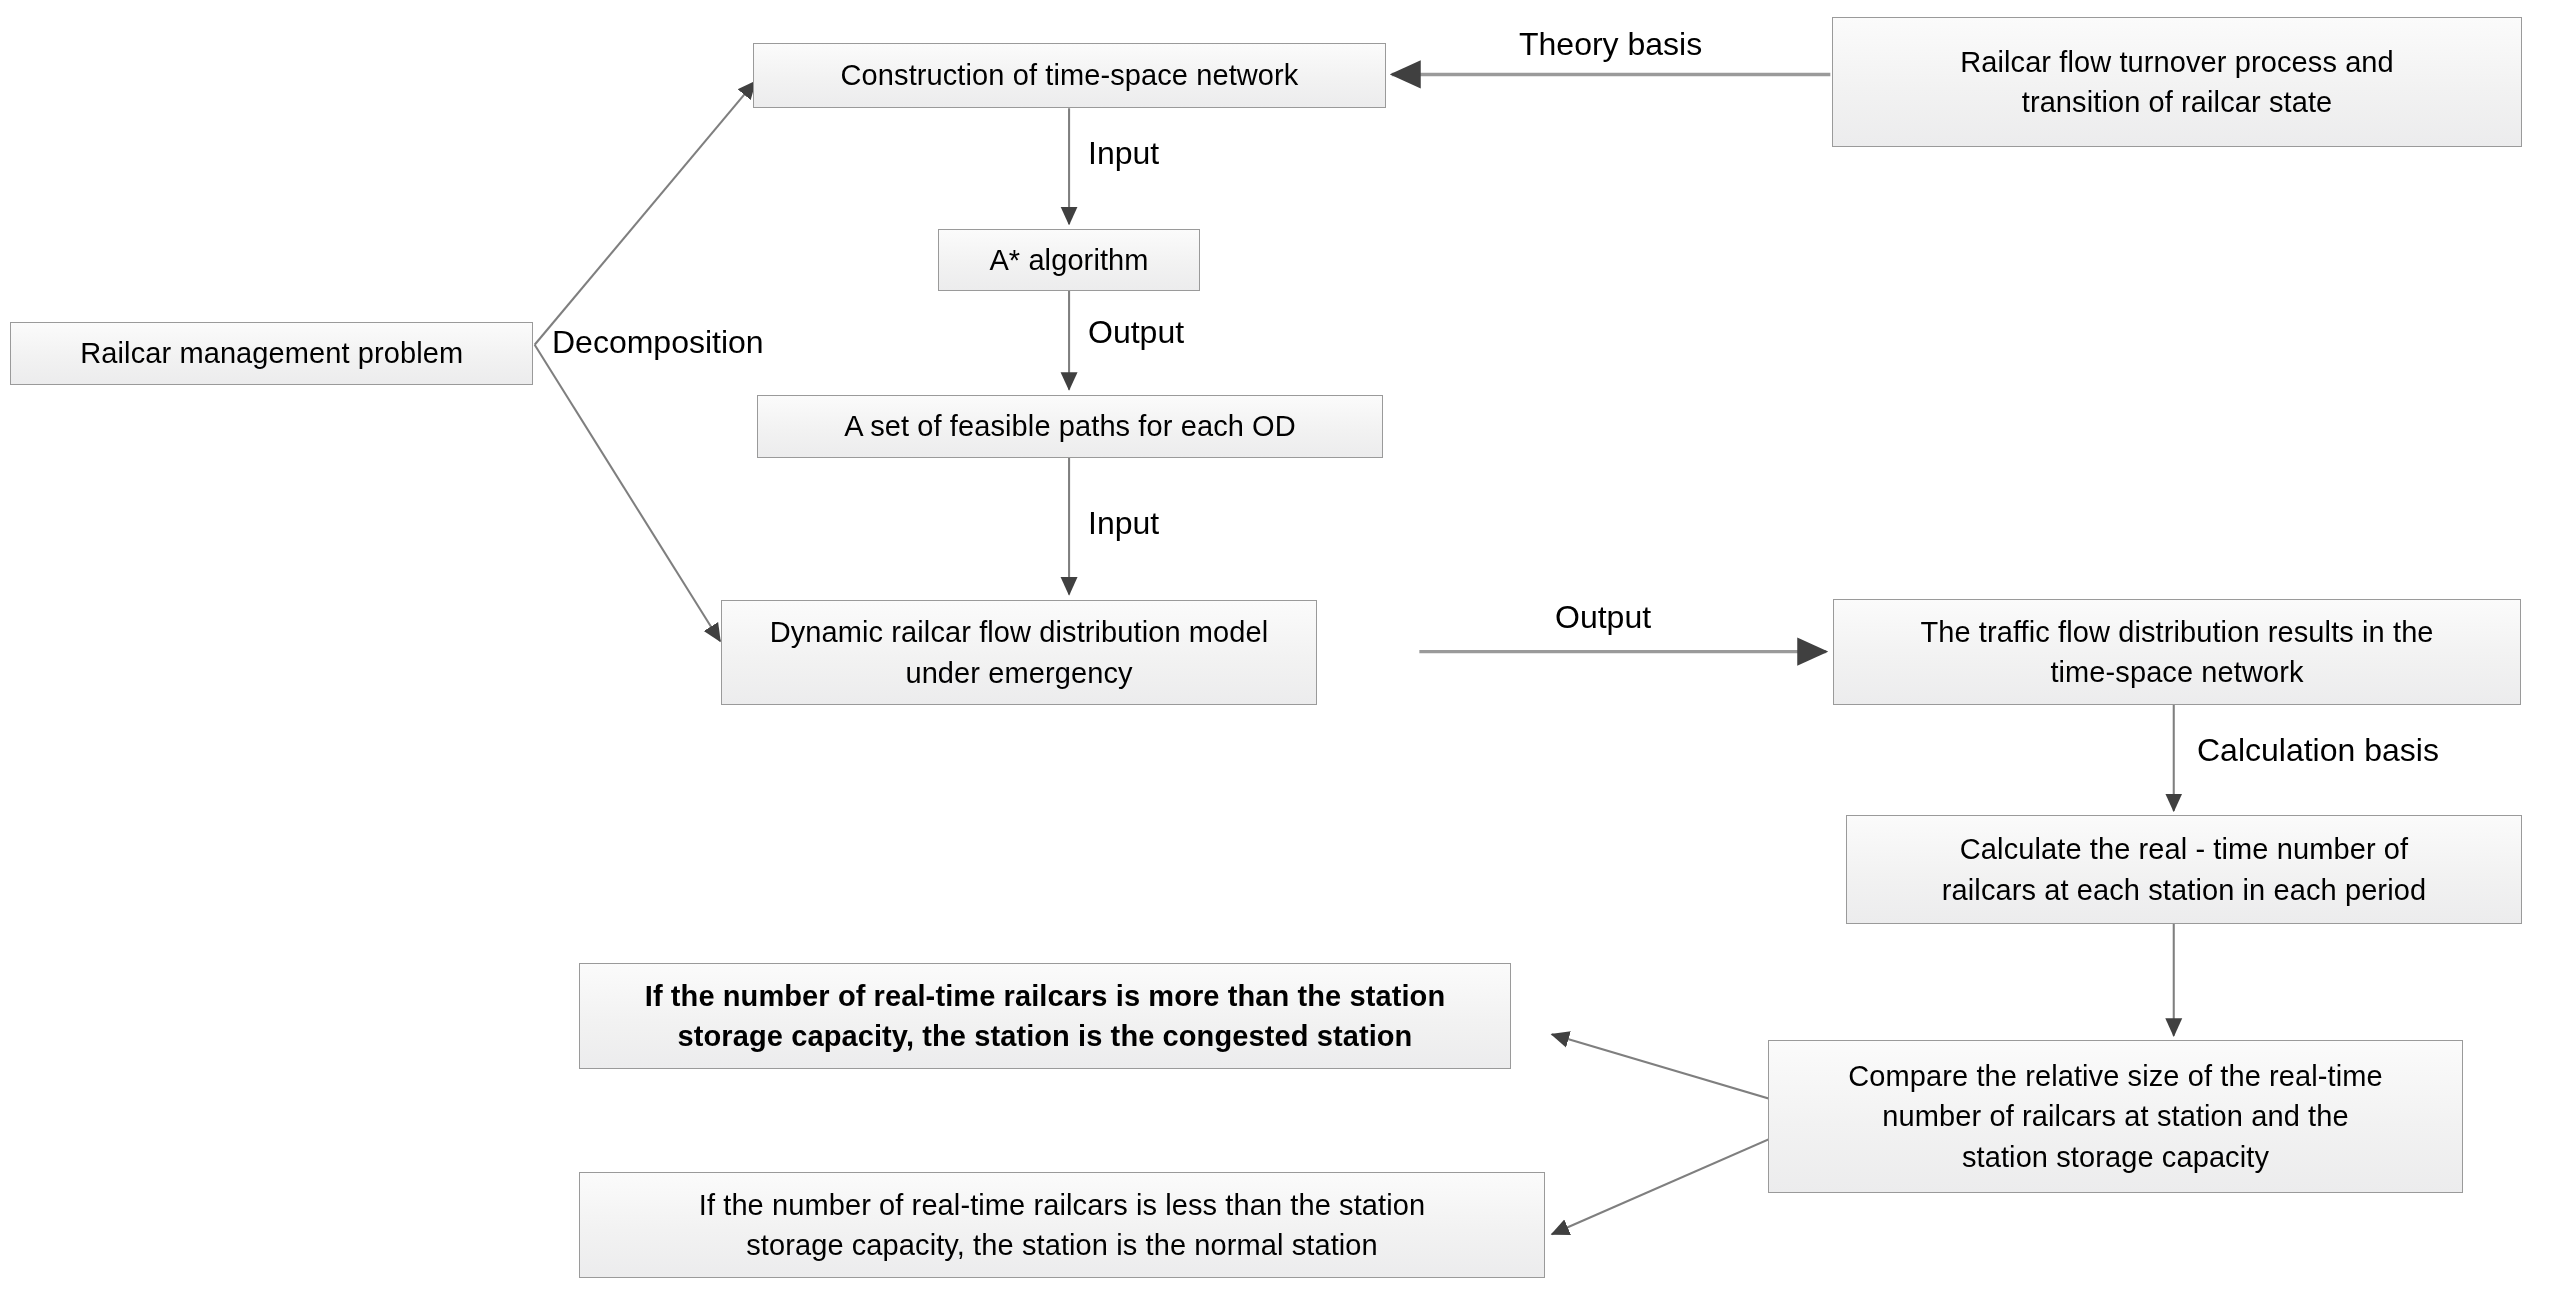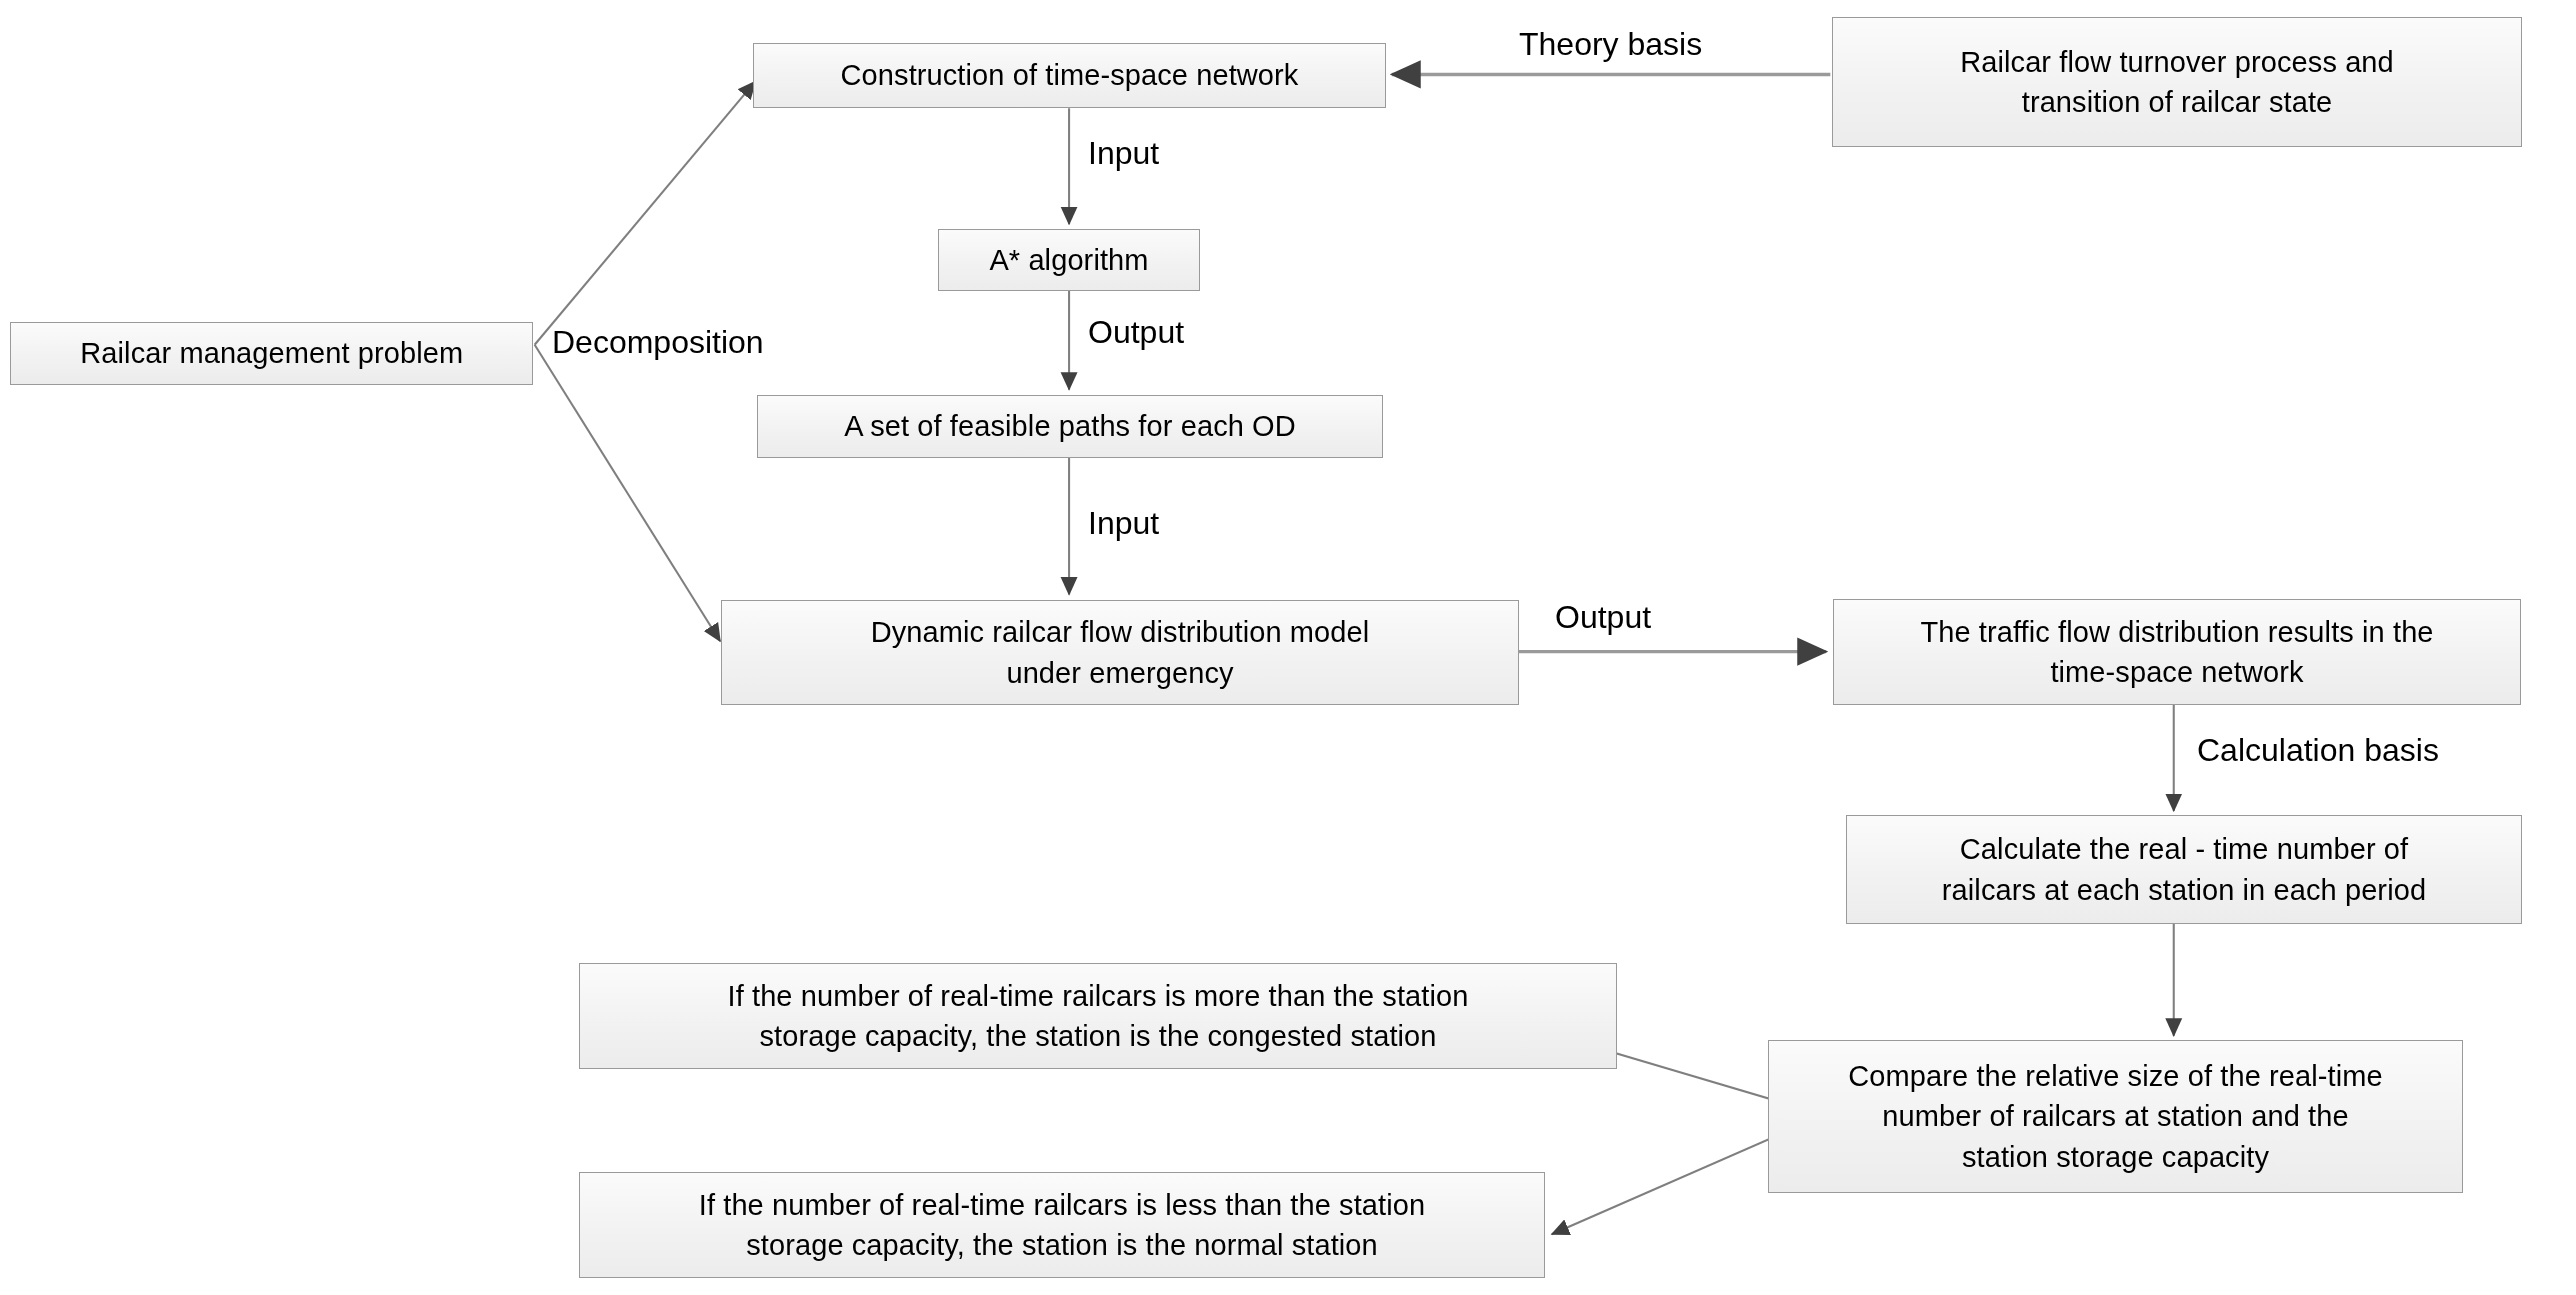--- a/index.html
+++ b/index.html
@@ -102,21 +102,21 @@
   </div>
 
   <div class="node" style="left:938px; top:229px; width:262px; height:62px;">
     <span>A* algorithm</span>
   </div>
 
   <div class="node" style="left:757px; top:395px; width:626px; height:63px;">
     <span>A set of feasible paths for each OD</span>
   </div>
 
-  <div class="node" style="left:721px; top:600px; width:798px; height:105px;">
+  <div class="node" style="left:721px; top:600px; width:596px; height:105px;">
     <span>
       <span>Dynamic railcar flow distribution model</span>
       <span>under emergency</span>
     </span>
   </div>
 
   <div class="node" style="left:1833px; top:599px; width:688px; height:106px;">
     <span>
       <span>The traffic flow distribution results in the</span>
       <span>time-space network</span>
@@ -131,21 +131,21 @@
   </div>
 
   <div class="node" style="left:1768px; top:1040px; width:695px; height:153px;">
     <span>
       <span>Compare the relative size of the real-time</span>
       <span>number of railcars at station and the</span>
       <span>station storage capacity</span>
     </span>
   </div>
 
-  <div class="node" style="left:579px; top:963px; width:1038px; height:106px;">
+  <div class="node" style="left:579px; top:963px; width:932px; height:106px;font-weight:bold;">
     <span>
       <span>If the number of real-time railcars is more than the station</span>
       <span>storage capacity, the station is the congested station</span>
     </span>
   </div>
 
   <div class="node" style="left:579px; top:1172px; width:966px; height:106px;">
     <span>
       <span>If the number of real-time railcars is less than the station</span>
       <span>storage capacity, the station is the normal station</span>

